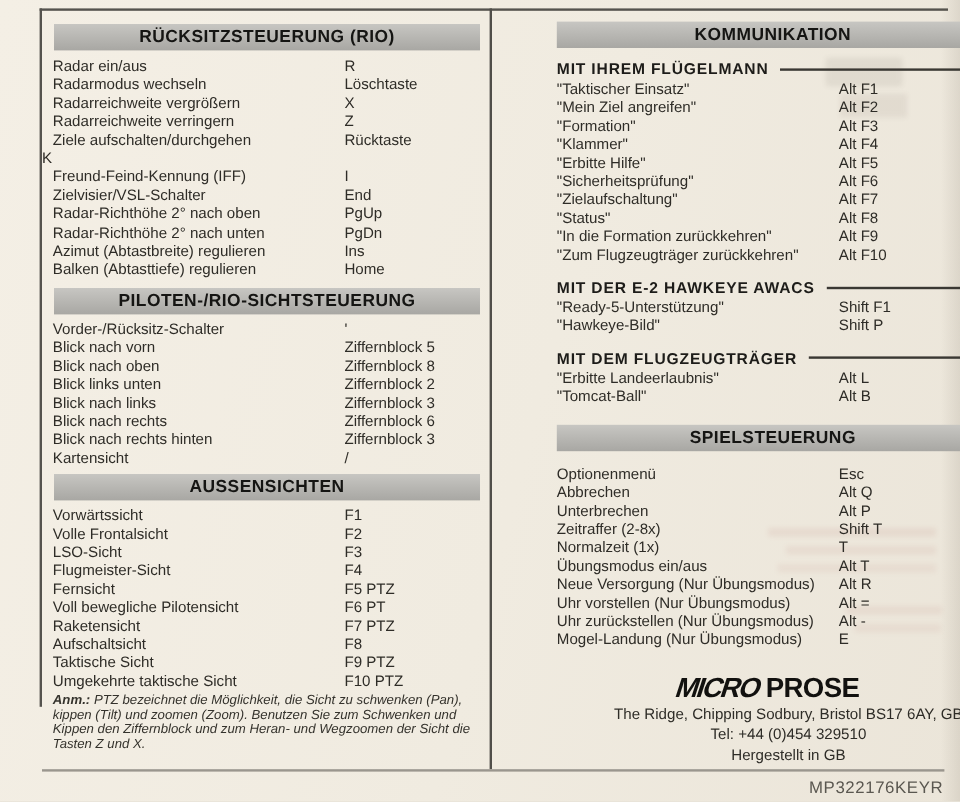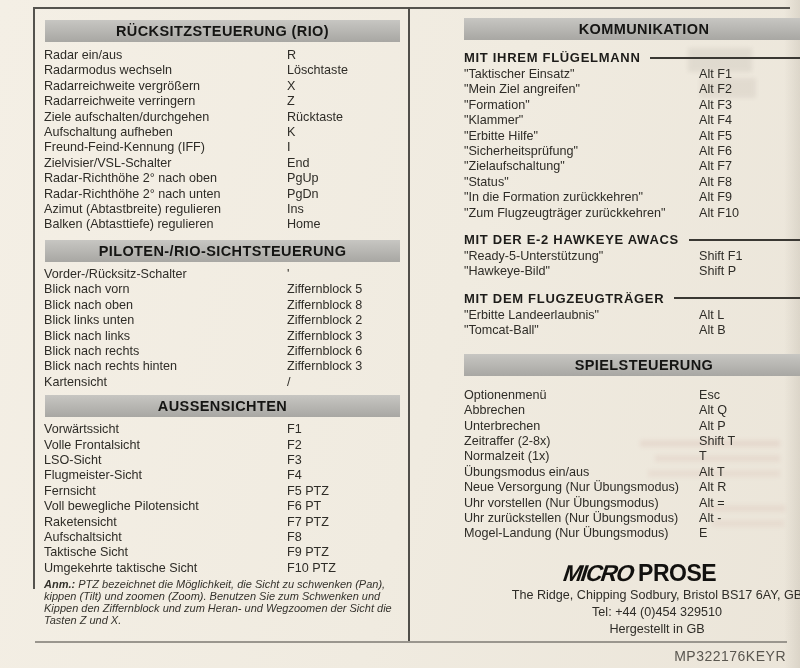--- a/index.html
+++ b/index.html
@@ -124,21 +124,20 @@
             <span class="lab">Radarreichweite verringern</span>
             <span class="key">Z</span>
           </div>
 
           <div class="row">
             <span class="lab">Ziele aufschalten/durchgehen</span>
             <span class="key">Rücktaste</span>
           </div>
 
           <div class="row">
-            <span class="lab">Aufschaltung aufheben</span>
             <span class="key">K</span>
           </div>
 
           <div class="row">
             <span class="lab">Freund-Feind-Kennung (IFF)</span>
             <span class="key">I</span>
           </div>
 
           <div class="row">
             <span class="lab">Zielvisier/VSL-Schalter</span>

